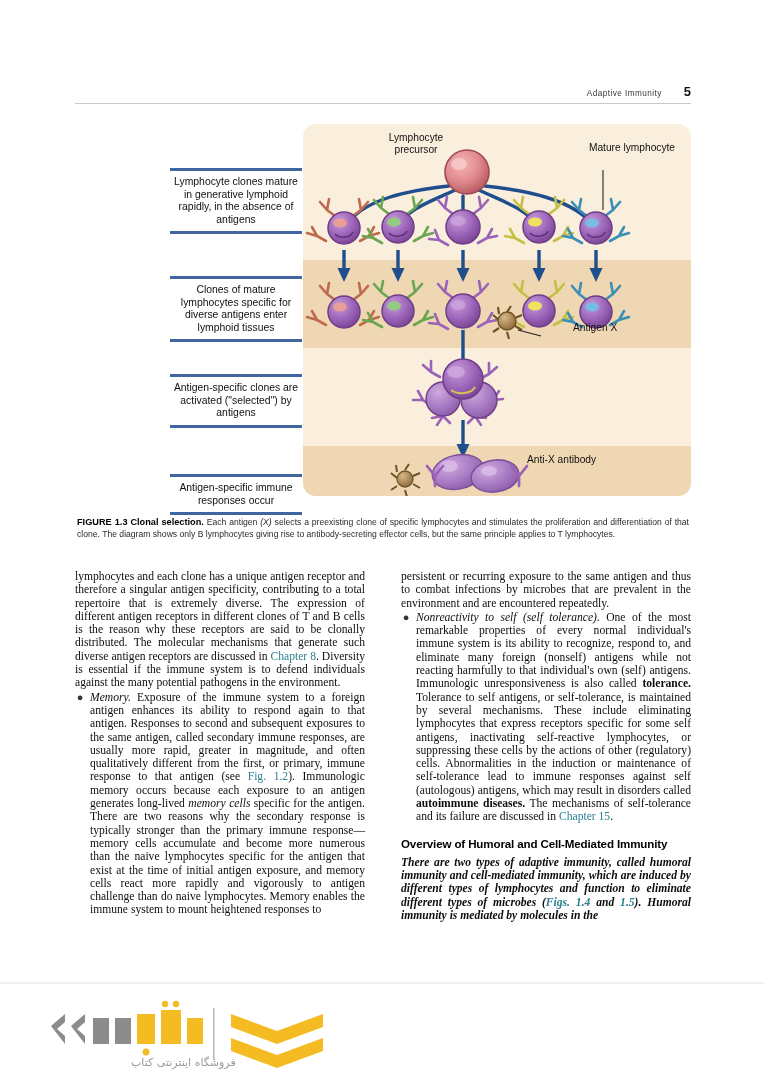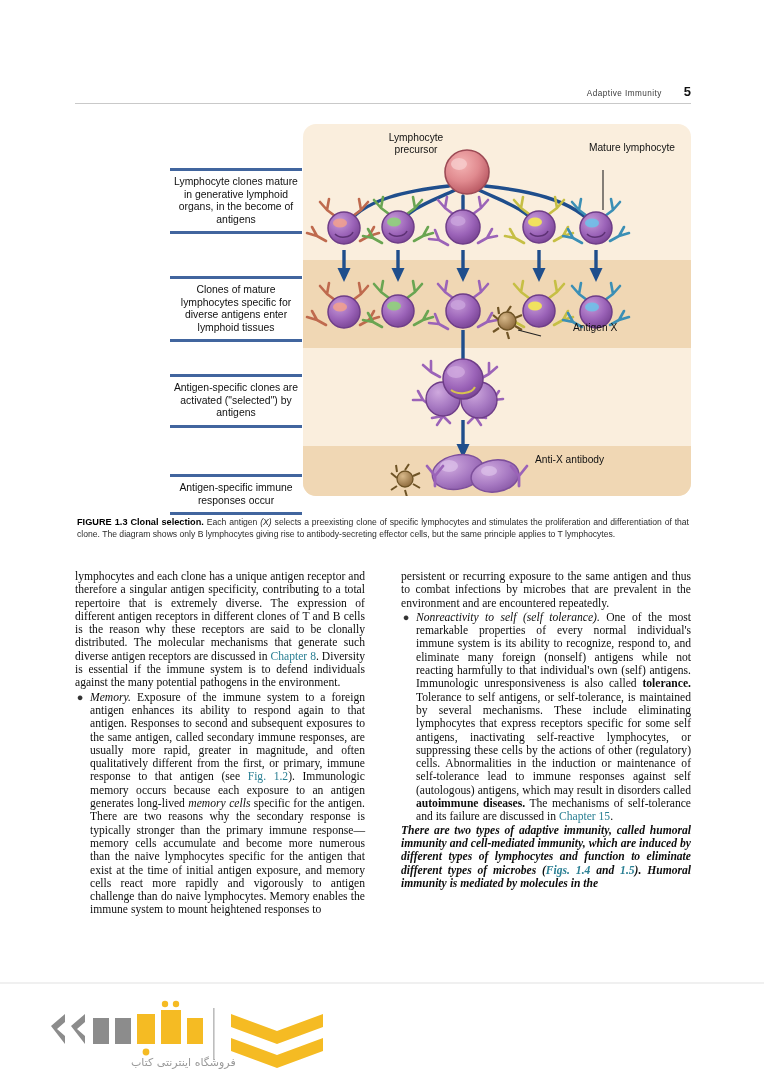--- a/index.html
+++ b/index.html
@@ -71,21 +71,21 @@
 
   .panel-txt {
     position: absolute;
     font-family: "Liberation Sans", sans-serif;
     font-size: 10.2px; line-height: 11.6px; color: #111;
     text-align: center;
   }
   .t-prec { left: 64px; top: 8px; width: 98px; }
   .t-mat  { left: 284px; top: 18px; width: 90px; }
   .t-agx  { left: 270px; top: 198px; width: 72px; text-align: left; }
-  .t-anti { left: 232px; top: 330px; width: 80px; text-align: left; }
+  .t-anti { left: 224px; top: 330px; width: 80px; text-align: left; }
 
   svg.art { position: absolute; inset: 0; width: 100%; height: 100%; }
 
   
   .caption {
     margin-top: 6px;
     font-family: Liberation Sans, sans-serif;
     font-size: 8.6px; line-height: 12.4px;
     color: #2b2b2b; text-align: justify;
     padding: 0 2px;
@@ -150,21 +150,21 @@
 
 <div class="running-head">
   <span class="rh-title">Adaptive Immunity</span>
   <span class="rh-page">5</span>
 </div>
 
 <div class="figure">
   <div class="fig-art">
 
     <div class="label-col">
-      <div class="lbl lbl-1">Lymphocyte clones mature in generative lymphoid organs, in the become of antigens</div>
+      <div class="lbl lbl-1">Lymphocyte clones mature in generative lymphoid rapidly, in the absence of antigens</div>
       <div class="lbl lbl-2">Clones of mature lymphocytes specific for diverse antigens enter lymphoid tissues</div>
       <div class="lbl lbl-3">Antigen-specific clones are activated ("selected") by antigens</div>
       <div class="lbl lbl-4">Antigen-specific immune responses occur</div>
     </div>
 
     <div class="panel">
       <div class="band band-a"></div>
       <div class="band band-b"></div>
 
       <svg class="art" viewBox="0 0 388 372">
@@ -438,20 +438,21 @@
   <div class="col">
     <p>persistent or recurring exposure to the same antigen and thus to combat infections by microbes that are prevalent in the environment and are encountered repeatedly.</p>
 
     <div class="bullet-item">
       <div class="bullet-dot">●</div>
       <div class="bullet-body">
         <p><i class="it">Nonreactivity to self (self tolerance).</i><span> One of the most remarkable properties of every normal individual's immune system is its ability to recognize, respond to, and eliminate many foreign (nonself) antigens while not reacting harmfully to that individual's own (self) antigens. Immunologic unresponsiveness is also called </span><b class="bd">tolerance.</b><span> Tolerance to self antigens, or self-tolerance, is maintained by several mechanisms. These include eliminating lymphocytes that express receptors specific for some self antigens, inactivating self-reactive lymphocytes, or suppressing these cells by the actions of other (regulatory) cells. Abnormalities in the induction or maintenance of self-tolerance lead to immune responses against self (autologous) antigens, which may result in disorders called </span><b class="bd">autoimmune diseases.</b><span> The mechanisms of self-tolerance and its failure are discussed in </span><span class="lnk">Chapter 15</span><span>.</span></p>
       </div>
     </div>
 
+    <h2 class="sec">Overview of Humoral and Cell-Mediated Immunity</h2>
 
     <p class="lead"><span>There are two types of adaptive immunity, called humoral immunity and cell-mediated immunity, which are induced by different types of lymphocytes and function to eliminate different types of microbes</span> (<span class="lnk">Figs. 1.4</span><span> and </span><span class="lnk">1.5</span><span>).</span> <b class="bd">Humoral immunity</b><span> is mediated by molecules in the</span></p>
   </div>
 </div>
 
 <div class="footer">
   <svg class="f-logo" viewBox="0 0 290 74">
     <g fill="#8c8c8c">
       <path d="M6,30 l14,-12 v8 l-8,7 l8,7 v8 z"></path>
       <path d="M26,30 l14,-12 v8 l-8,7 l8,7 v8 z"></path>

